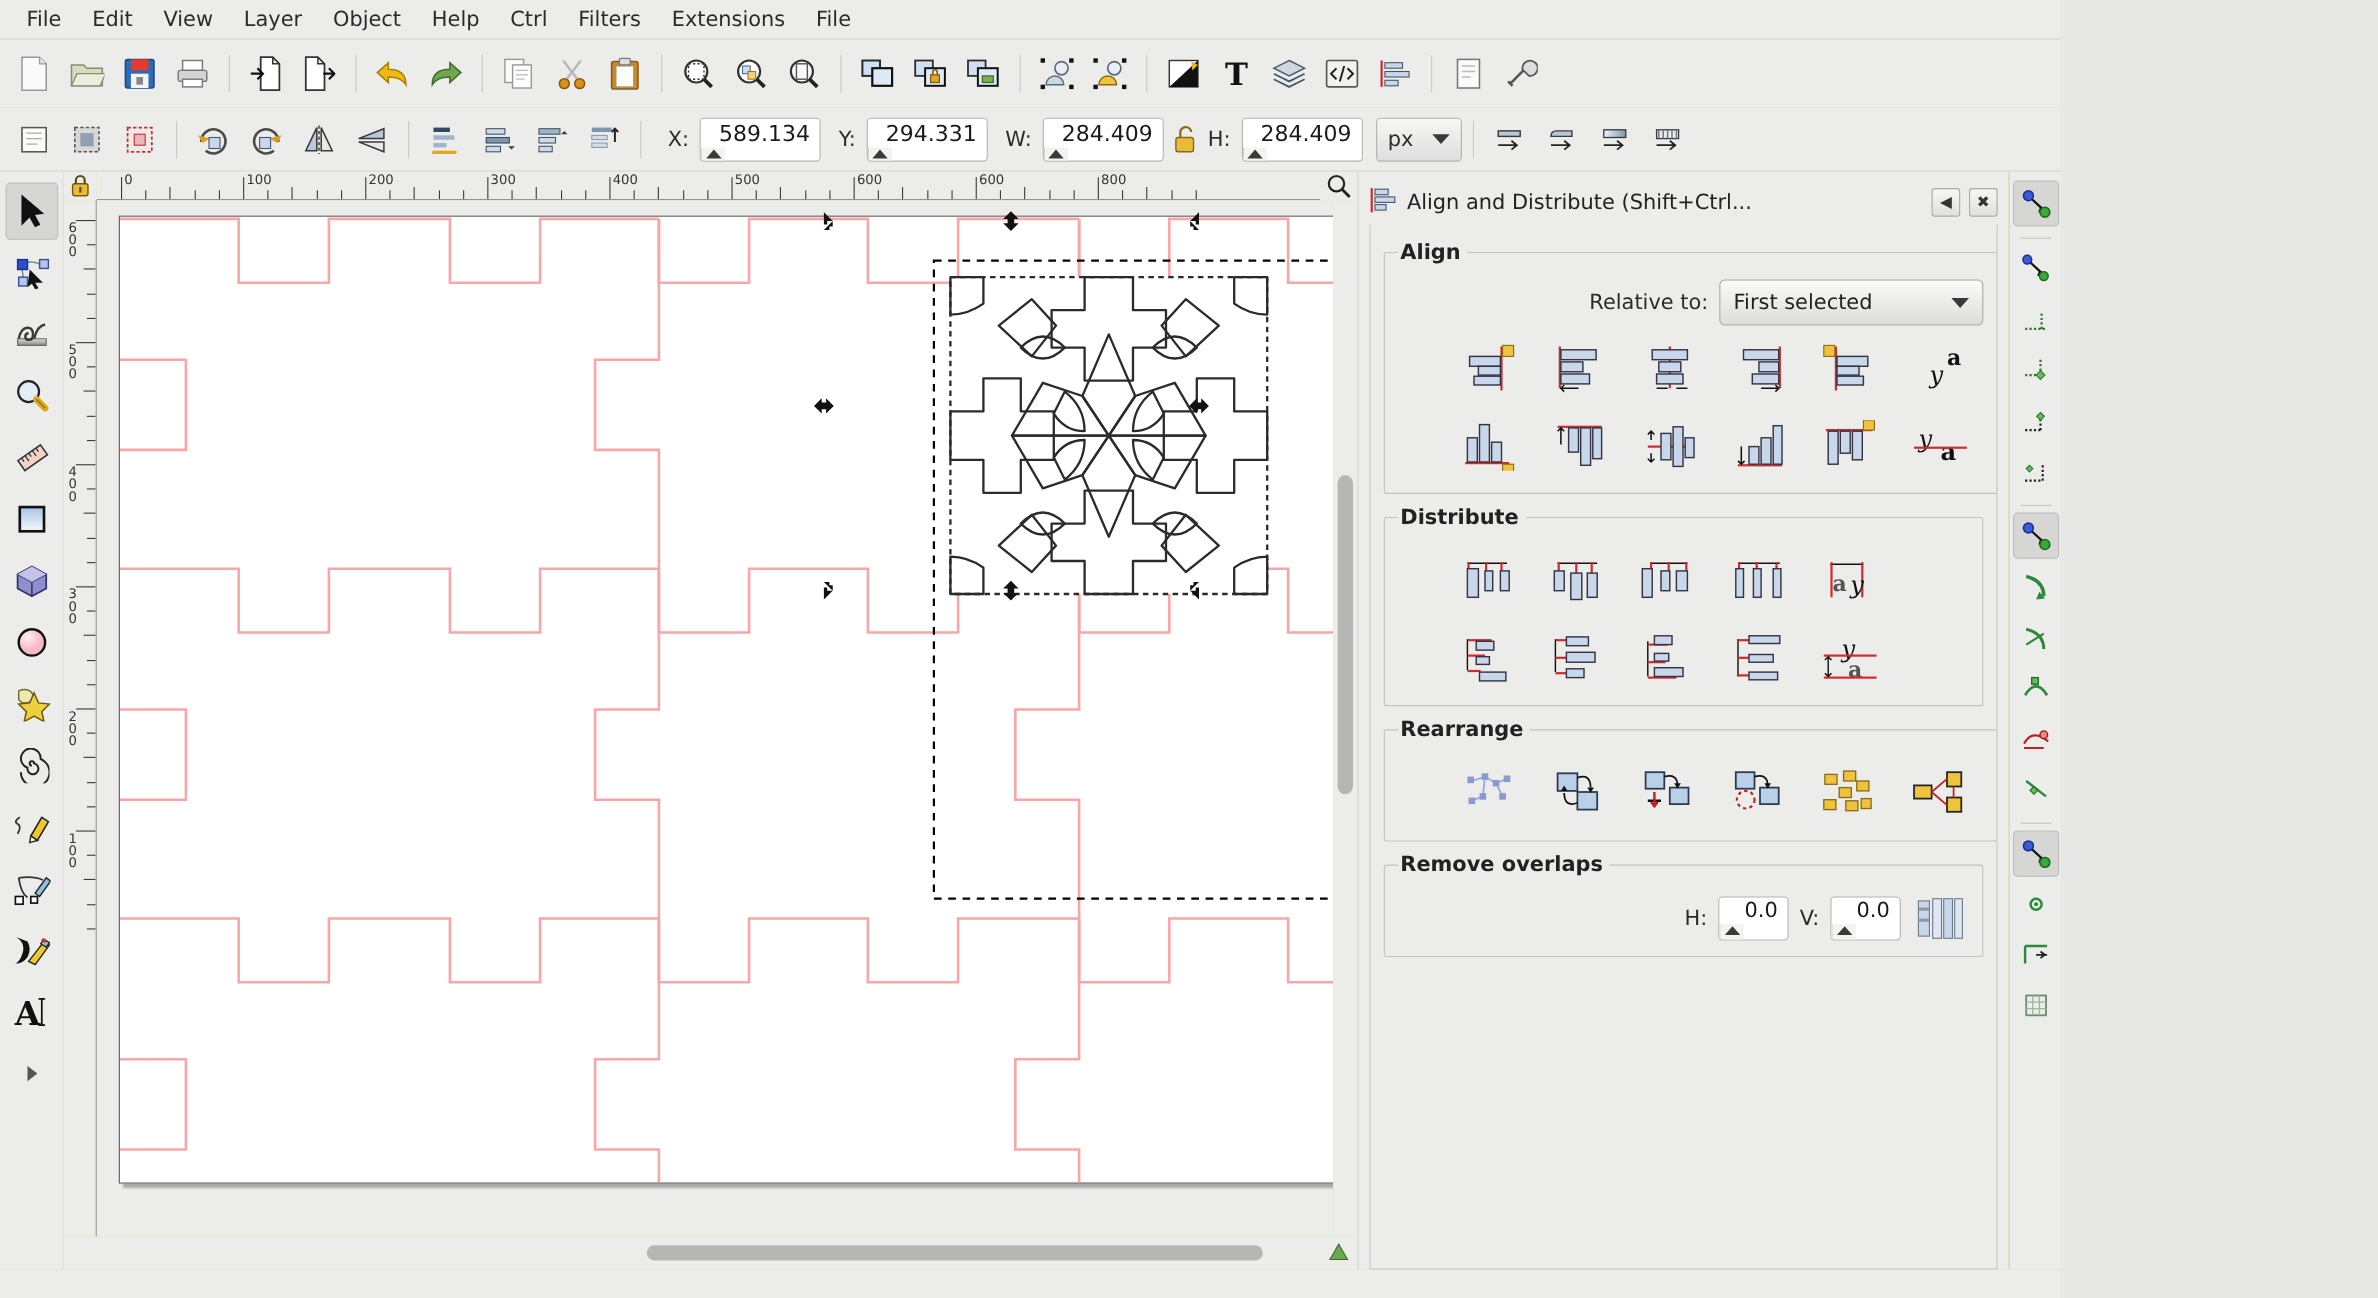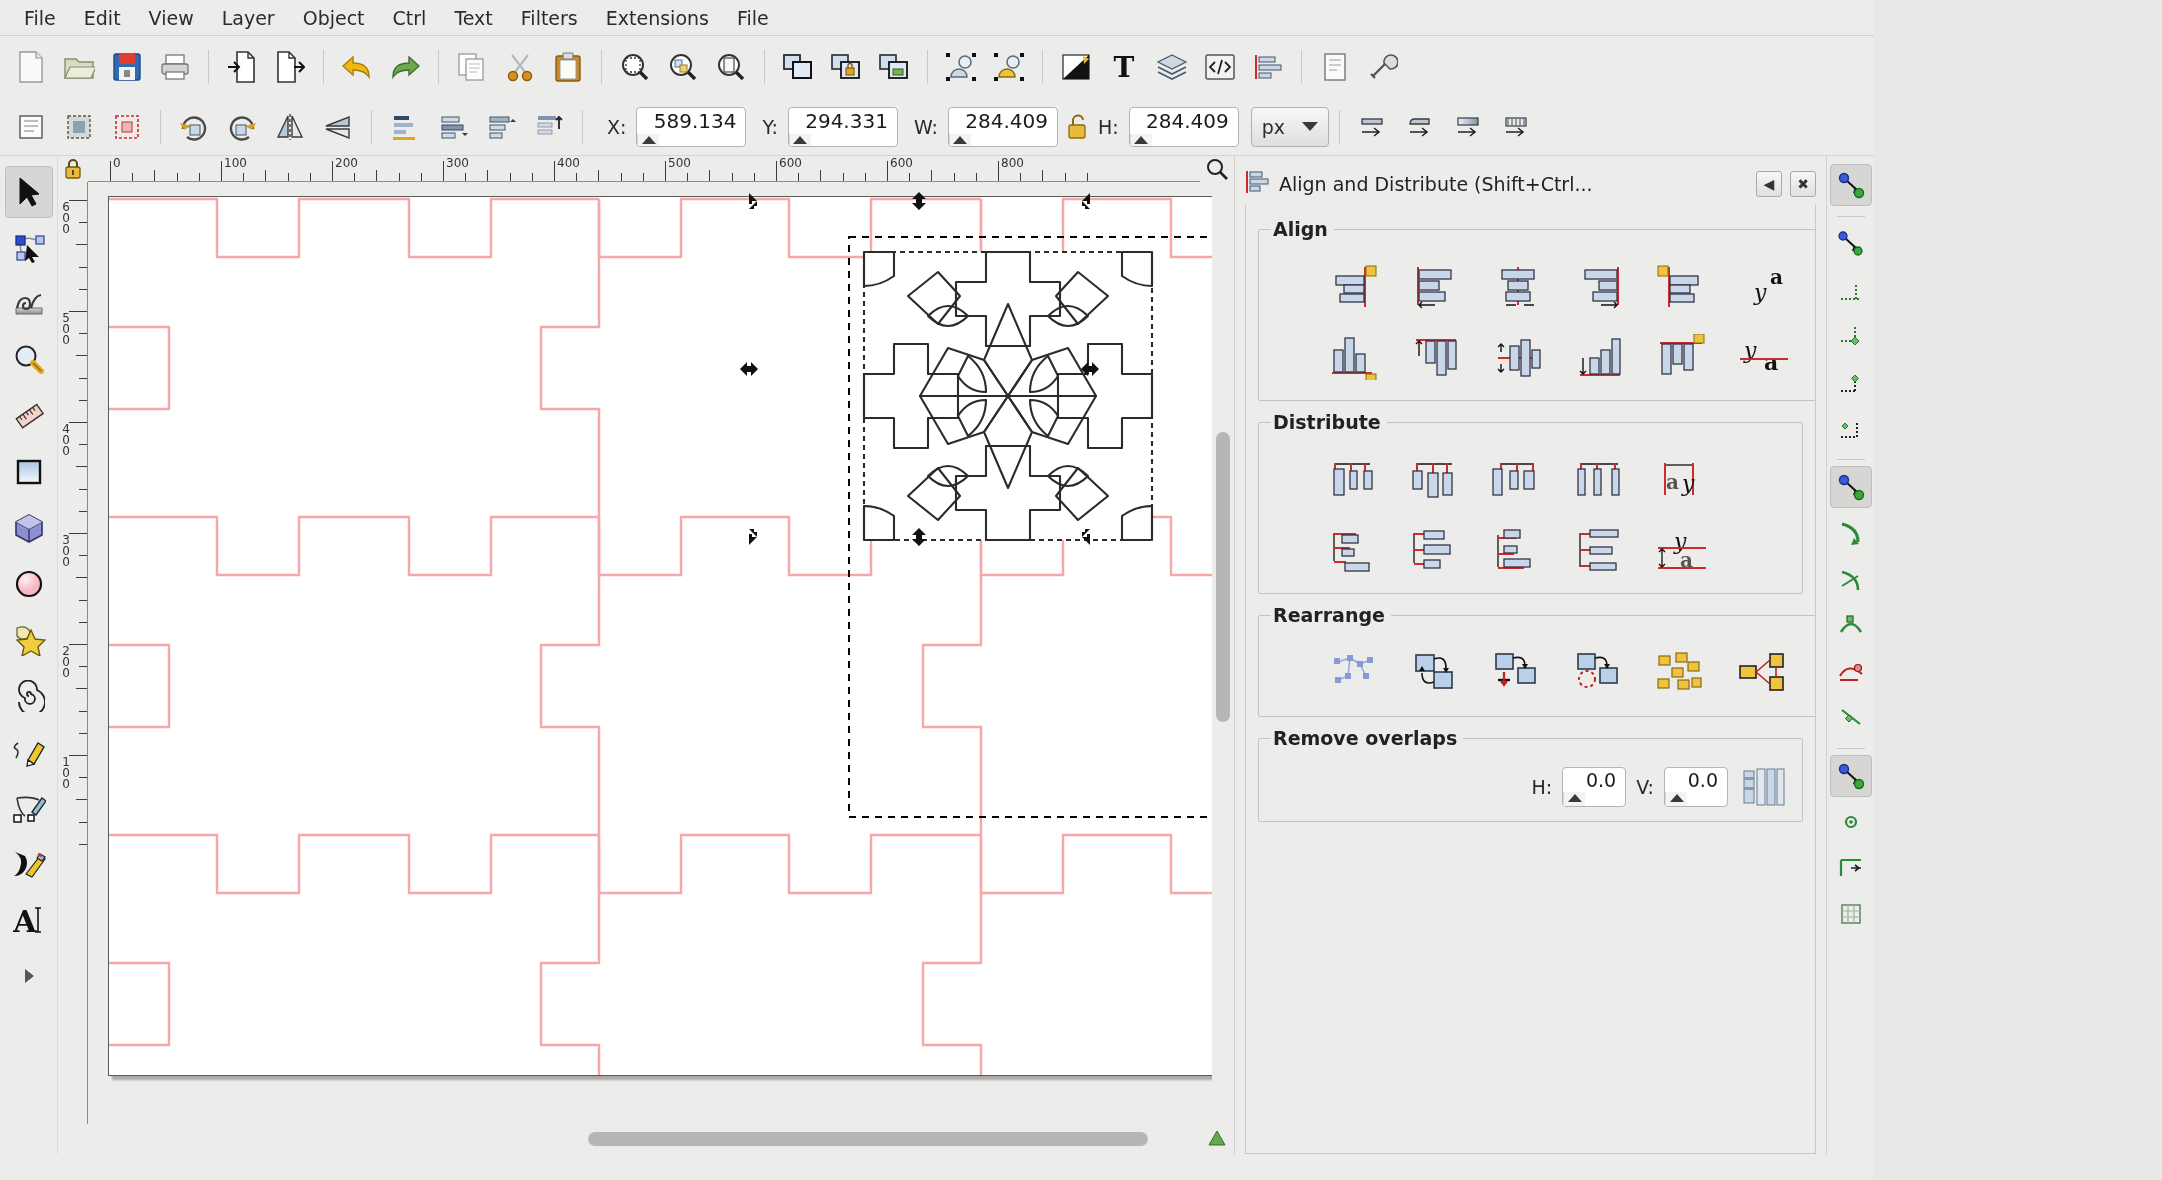--- a/index.html
+++ b/index.html
@@ -260,22 +260,22 @@
 <body>
 
 <div id="app">
 
   <div class="menubar">
     <div class="menu-item">File</div>
     <div class="menu-item">Edit</div>
     <div class="menu-item">View</div>
     <div class="menu-item">Layer</div>
     <div class="menu-item">Object</div>
+    <div class="menu-item">Help</div>
     <div class="menu-item">Ctrl</div>
-    <div class="menu-item">Text</div>
     <div class="menu-item">Filters</div>
     <div class="menu-item">Extensions</div>
     <div class="menu-item">File</div>
   </div>
 
   <div class="cmdbar">
     <div class="tbtn">
       <svg width="30" height="32">
           <path d="M4 1 h16 l6 6 v24 h-22 z" fill="#fafafa" stroke="#999" stroke-width="1.4"></path>
           <path d="M20 1 v6 h6" fill="#e8e8e8" stroke="#999" stroke-width="1.2"></path>
@@ -1017,20 +1017,27 @@
         <span class="ttl">Align and Distribute (Shift+Ctrl...</span>
         <span class="dockbtn">◀</span>
         <span class="dockbtn">✖</span>
       </div>
 
       <div class="dockpanel">
 
         <fieldset class="grp">
           <legend>Align</legend>
 
+          <div class="row-lbl">
+            <span class="lab">Relative to:</span>
+            <div class="combo">
+              <span>First selected</span>
+              <span class="caret-dn"></span>
+            </div>
+          </div>
 
 
           <div class="iconrow">
             <div class="ibtn">
               <svg width="56" height="46">
                   <rect x="38" y="3" width="2" height="40" fill="#cf2b2b"></rect>
                   <rect x="40" y="2" width="10" height="10" fill="#f0c33c" stroke="#8a6a10" stroke-width="1"></rect>
                   <rect x="10" y="12" width="28" height="9" fill="#c8d8ea" stroke="#334" stroke-width="1.3"></rect>
                   <rect x="18" y="21" width="20" height="8" fill="#c8d8ea" stroke="#334" stroke-width="1.3"></rect>
                   <rect x="14" y="30" width="24" height="8" fill="#c8d8ea" stroke="#334" stroke-width="1.3"></rect>

